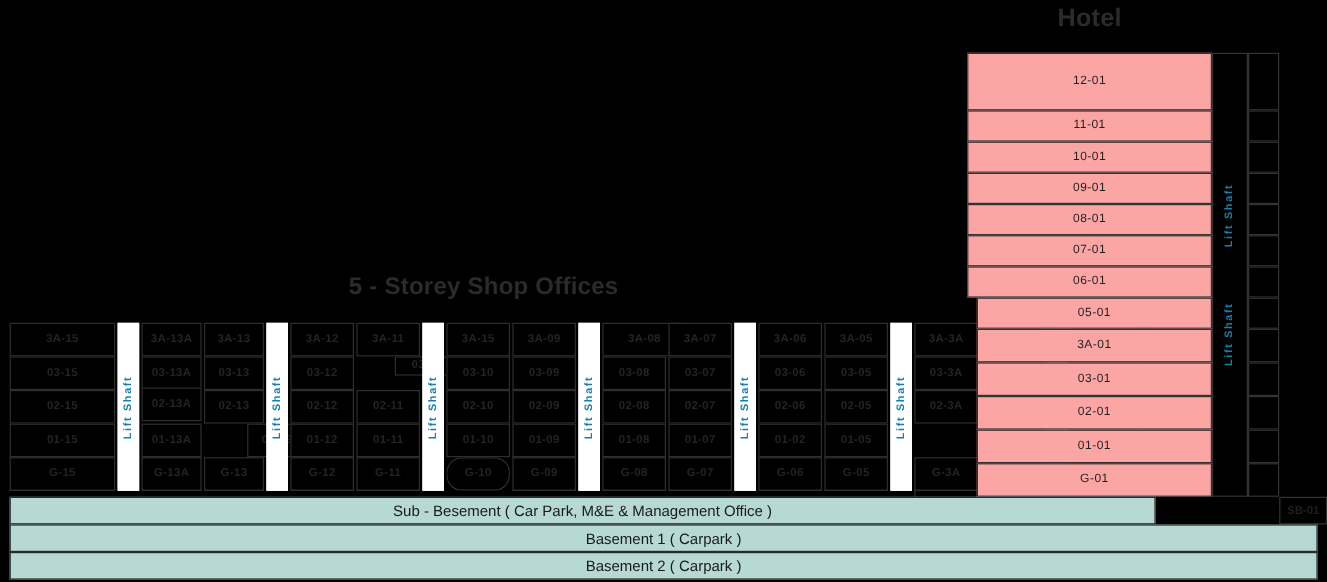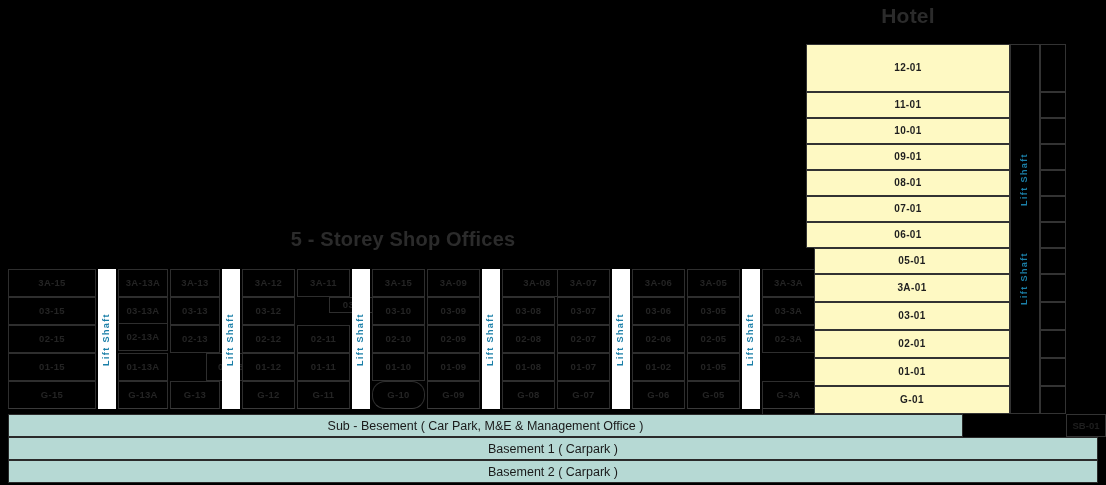--- a/index.html
+++ b/index.html
@@ -77,25 +77,25 @@
     letter-spacing: 1.4px;
   }
   .shaft .vtxt {
     writing-mode: vertical-rl;
     transform: rotate(180deg);
     white-space: nowrap;
   }
 
   
   .hotel-unit {
-    background: #fef9c3;
+    background: #fca5a5;
     border: 1px solid #333333;
     color: #1f1f1f;
     font-size: 10px;
-    font-weight: bold;
+    font-weight: normal;
     letter-spacing: .4px;
   }
   .hotel-side {
     background: #000000;
     border: 1px solid #333333;
   }
   .hotel-shaft {
     background: #000000;
     border: 1px solid #333333;
     color: #1b7fa8;

